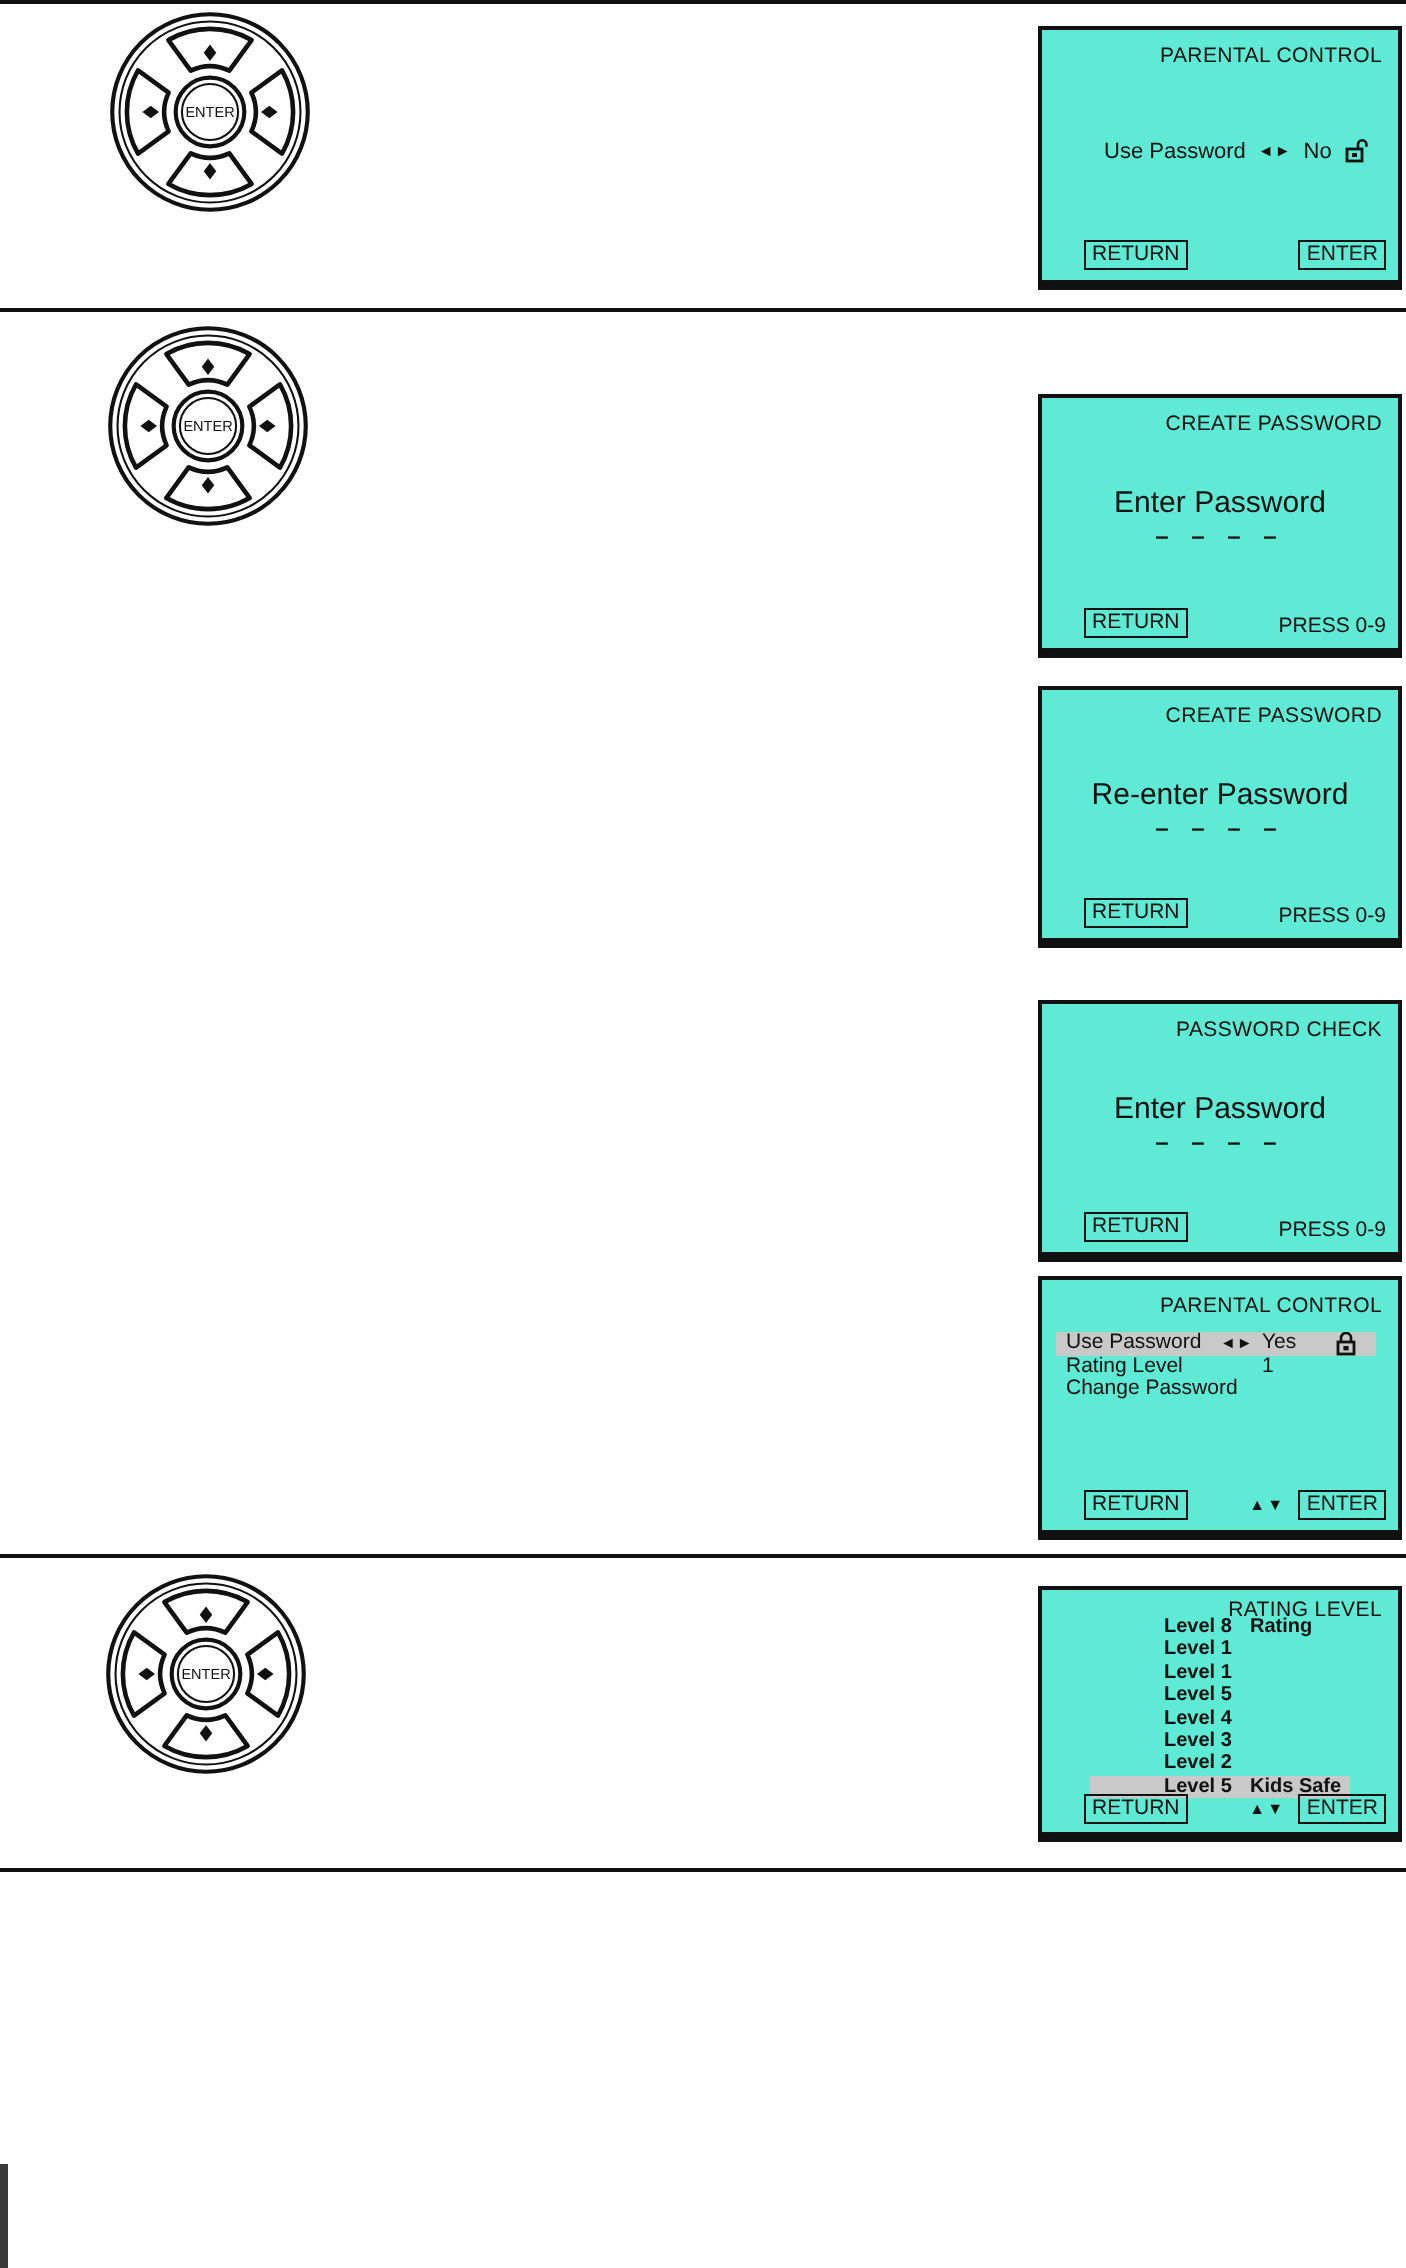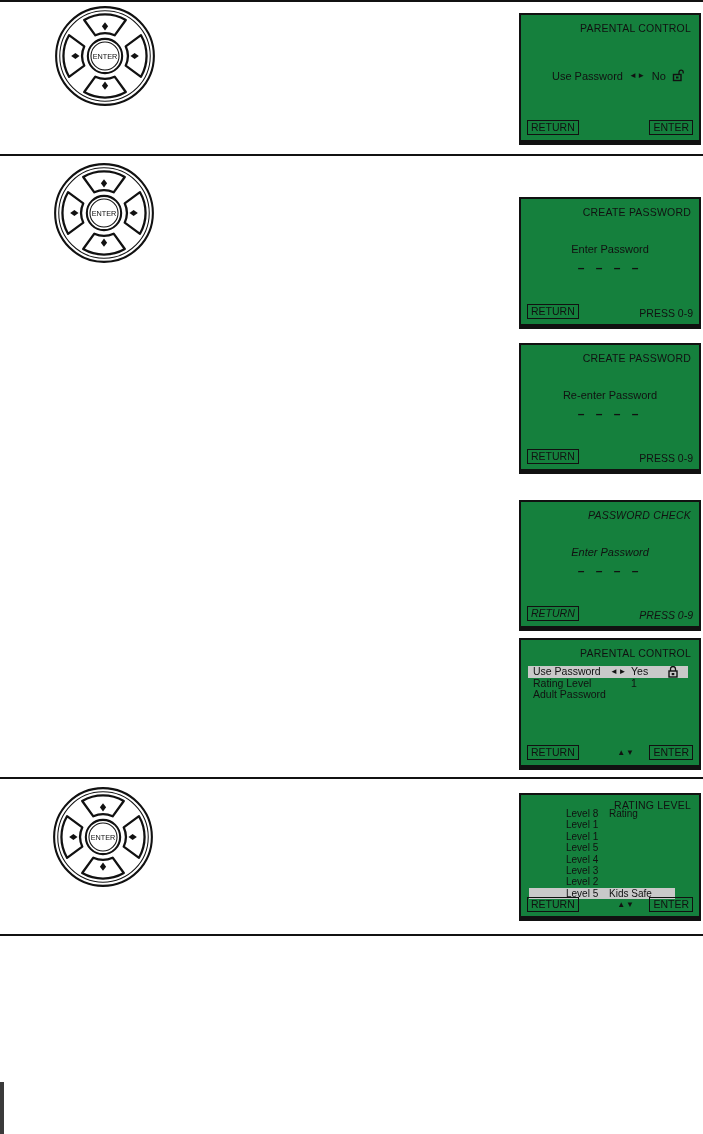--- a/index.html
+++ b/index.html
@@ -3,44 +3,44 @@
 <meta charset="utf-8">
 <style>
   html,body{margin:0;padding:0;background:#fff;}
   .page{position:relative;width:703px;height:1134px;background:#fff;overflow:hidden;
         font-family:"Liberation Sans",sans-serif;color:#111;}
   .rule{position:absolute;left:0;width:703px;height:2px;background:#111;}
   .edge-mark{position:absolute;left:0;top:1082px;width:4px;height:52px;background:#3a3a3a;}
 
   .dpad{position:absolute;width:104px;height:104px;}
 
-  .screen{position:absolute;left:519px;width:182px;background:#15803d;
+  .screen{position:absolute;left:519px;width:182px;background:#5eead4;
           border:2px solid #111;border-bottom-width:5px;box-sizing:border-box;}
   .screen-title{position:absolute;top:7px;right:8px;font-size:10.5px;letter-spacing:.2px;white-space:nowrap;}
-  .prompt{position:absolute;top:44px;left:0;right:0;text-align:center;font-size:11px;}
+  .prompt{position:absolute;top:44px;left:0;right:0;text-align:center;font-size:15px;}
   .dashes{position:absolute;top:62px;left:0;right:0;text-align:center;font-size:12px;
           font-weight:bold;letter-spacing:4px;}
-  .sbottom{position:absolute;left:6px;right:6px;bottom:5px;display:flex;
+  .sbottom{position:absolute;left:21px;right:6px;bottom:5px;display:flex;
            justify-content:space-between;align-items:flex-end;font-size:10.5px;}
   .keybox{border:1.5px solid #111;padding:0 3px;line-height:13px;white-space:nowrap;}
   .plainkey{white-space:nowrap;}
   .updown{font-size:8px;letter-spacing:1px;transform:translateX(12px);align-self:center;}
   .arrows{font-size:8px;letter-spacing:.5px;}
 
   .pc-row{position:absolute;top:54px;left:31px;display:flex;align-items:center;
           gap:6px;font-size:11px;white-space:nowrap;}
 
   .menu{position:absolute;top:26px;left:7px;right:11px;font-size:10.5px;}
   .menu-row{display:flex;align-items:center;height:11.5px;line-height:11.5px;padding-left:5px;}
   .m-label{width:77px;}
   .m-arrows{width:21px;font-size:8px;letter-spacing:.5px;}
   .m-value{width:30px;}
   .highlight{background:#c9c9c9;}
 
-  .levels{position:absolute;top:13px;left:8px;right:24px;font-size:10px;}
+  .levels{position:absolute;top:13px;left:24px;right:24px;font-size:10px;font-weight:bold;}
   .level-row{display:flex;height:11.4px;line-height:11.4px;padding-left:37px;}
   .level-label{width:43px;white-space:nowrap;}
   .level-value{flex:1;white-space:nowrap;}
 
   .lockwrap{display:inline-flex;align-items:center;}
   .menu-row .lockwrap{margin-left:6px;}
 </style>
 </head>
 <body>
 
@@ -119,21 +119,21 @@
   <div class="screen" style="top:343px;height:131px;">
     <div class="screen-title">CREATE PASSWORD</div>
     <div class="prompt">Re-enter Password</div>
     <div class="dashes">– – – –</div>
     <div class="sbottom">
       <span class="keybox">RETURN</span>
       <span class="plainkey">PRESS 0-9</span>
     </div>
   </div>
 
-  <div class="screen" style="top:500px;height:131px;font-style:italic;">
+  <div class="screen" style="top:500px;height:131px;">
     <div class="screen-title">PASSWORD CHECK</div>
     <div class="prompt">Enter Password</div>
     <div class="dashes">– – – –</div>
     <div class="sbottom">
       <span class="keybox">RETURN</span>
       <span class="plainkey">PRESS 0-9</span>
     </div>
   </div>
 
   <div class="screen" style="top:638px;height:132px;">
@@ -150,21 +150,21 @@
             <rect x="4.7" y="7" width="2.6" height="2.2" fill="#111"></rect>
           </svg>
         </span>
       </div>
       <div class="menu-row">
         <span class="m-label">Rating Level</span>
         <span class="m-arrows"></span>
         <span class="m-value">1</span>
       </div>
       <div class="menu-row">
-        <span class="m-label" style="width:auto;">Adult Password</span>
+        <span class="m-label" style="width:auto;">Change Password</span>
       </div>
     </div>
     <div class="sbottom">
       <span class="keybox">RETURN</span>
       <span class="updown">▲▼</span>
       <span class="keybox">ENTER</span>
     </div>
   </div>
 
   <div class="screen" style="top:793px;height:128px;">

